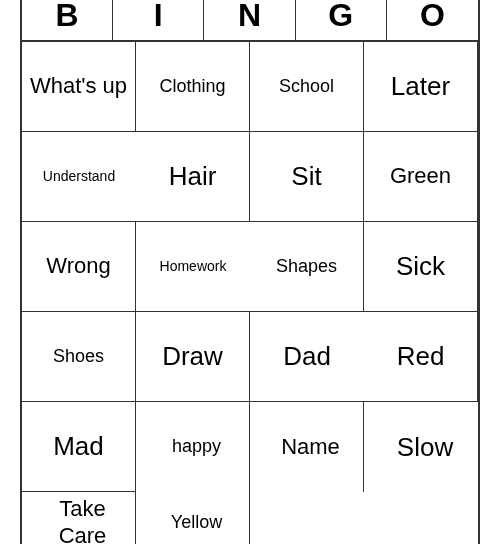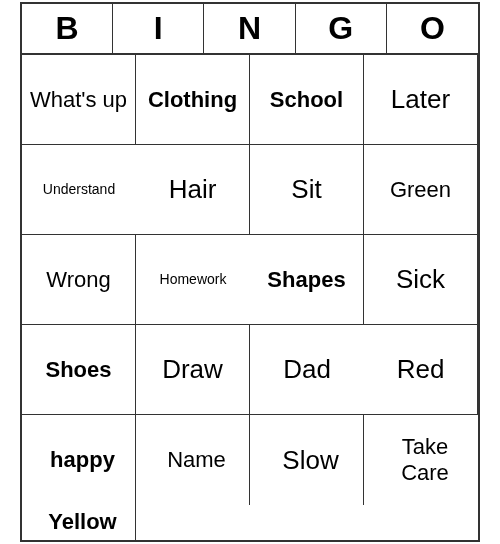--- a/index.html
+++ b/index.html
@@ -65,21 +65,21 @@
       border-bottom: none;
       padding-left: 12px;
     }
 
     .cell-text {
       line-height: 1.2;
     }
 
     .size-xl { font-size: 26px; font-weight: normal; }
     .size-lg { font-size: 22px; font-weight: normal; }
-    .size-md { font-size: 22px; font-weight: bold; }
+    .size-md { font-size: 18px; font-weight: normal; }
     .size-sm { font-size: 14px; font-weight: normal; }
   </style>
 </head>
 <body>
 
 <div class="bingo-card">
   <div class="bingo-header">
   <div class="bingo-header-cell">B</div>
       <div class="bingo-header-cell">I</div>
       <div class="bingo-header-cell">N</div>
@@ -129,20 +129,23 @@
       <div class="bingo-cell">
         <span class="cell-text size-xl">Draw</span>
       </div>
       <div class="bingo-cell">
         <span class="cell-text size-xl">Dad</span>
       </div>
       <div class="bingo-cell">
         <span class="cell-text size-xl">Red</span>
       </div>
       <div class="bingo-cell">
+        <span class="cell-text size-xl">Mad</span>
+      </div>
+      <div class="bingo-cell">
         <span class="cell-text size-md">happy</span>
       </div>
       <div class="bingo-cell">
         <span class="cell-text size-lg">Name</span>
       </div>
       <div class="bingo-cell">
         <span class="cell-text size-xl">Slow</span>
       </div>
       <div class="bingo-cell">
         <span class="cell-text size-lg">Take Care</span>

